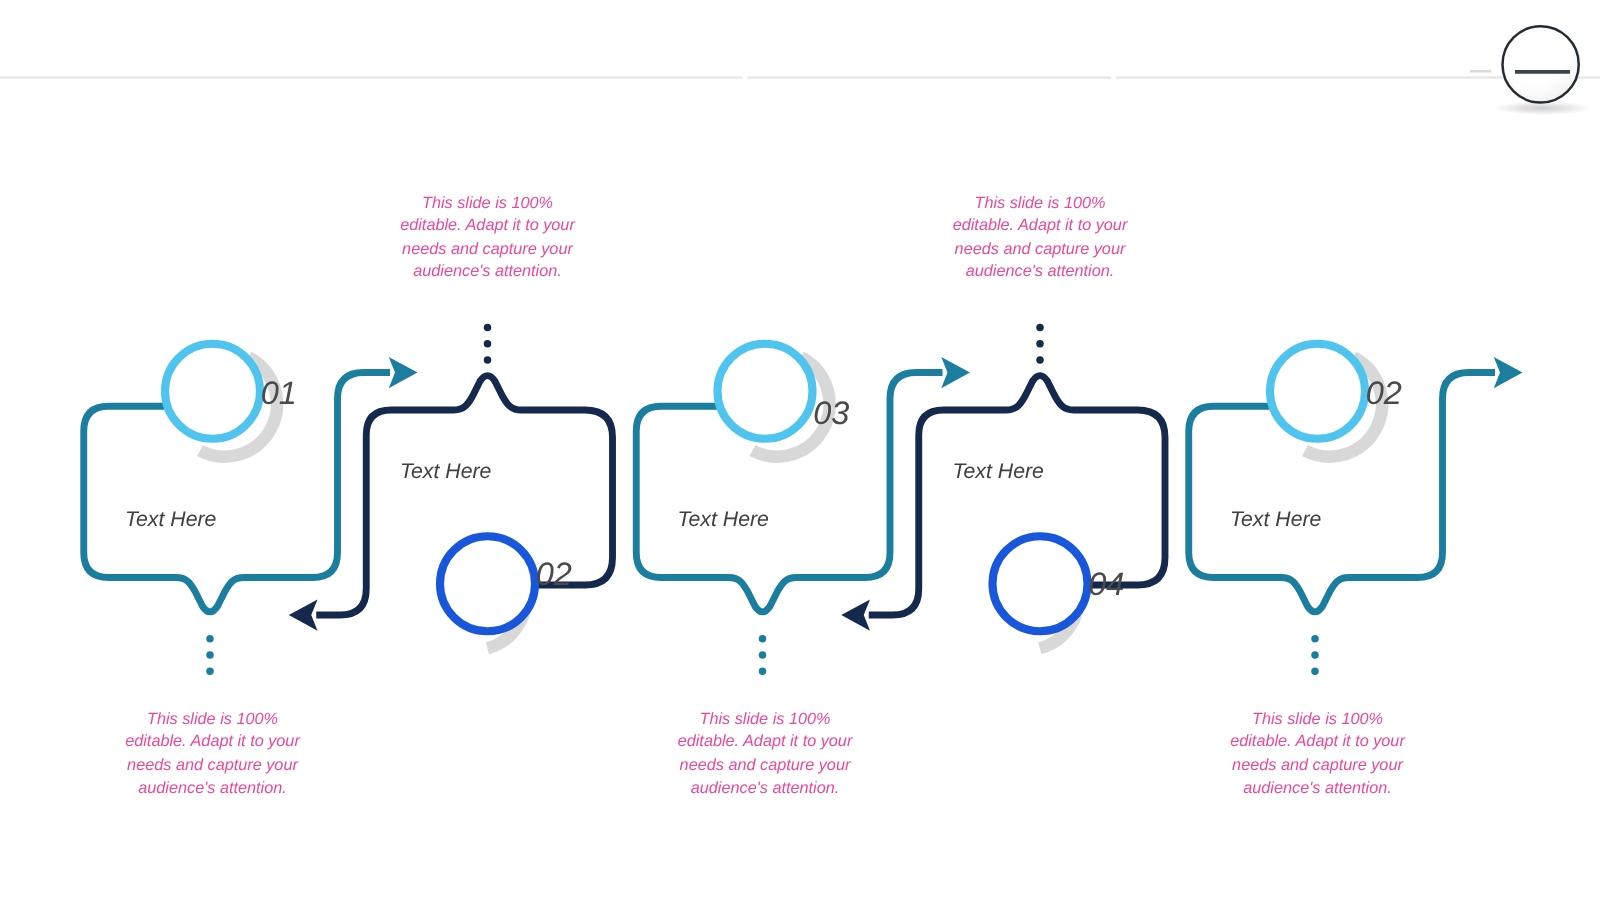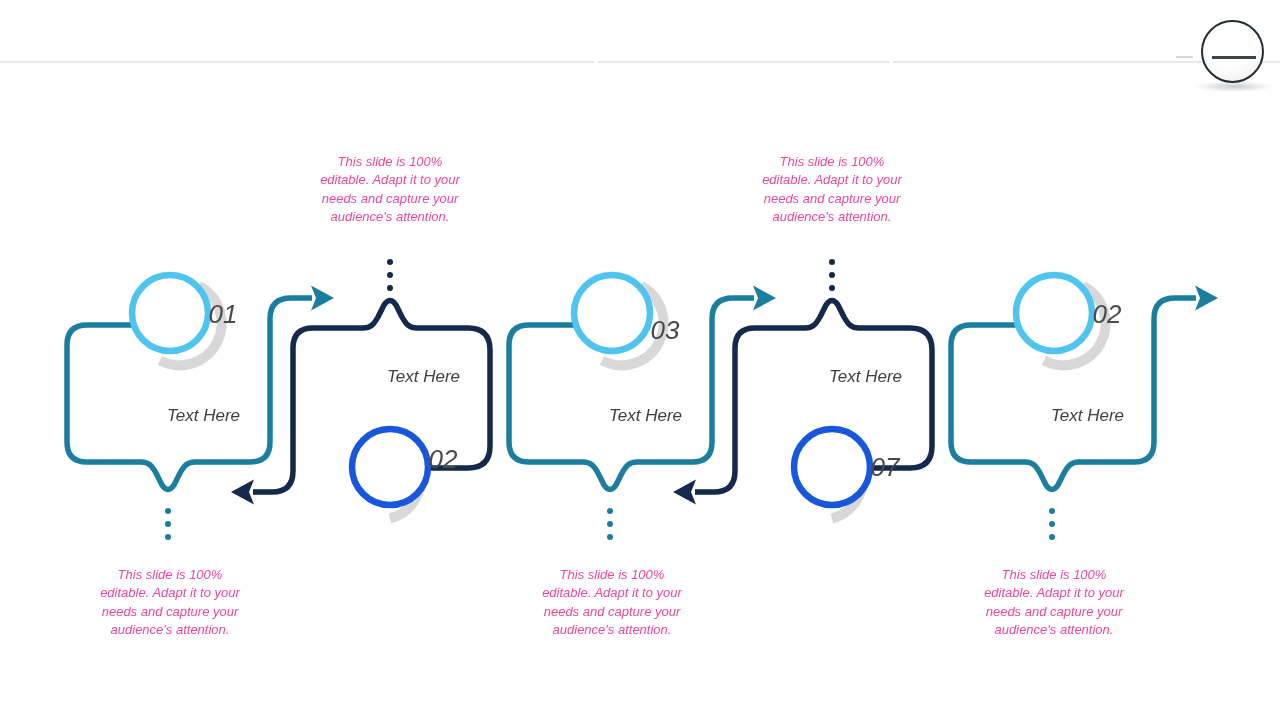--- a/index.html
+++ b/index.html
@@ -14,21 +14,21 @@
   .ball-dash{position:absolute;left:1176px;top:56px;width:17px;height:2px;background:#d9d9d9;}
   .ball-shadow{position:absolute;left:1194px;top:81px;width:80px;height:11px;border-radius:50%;
          background:radial-gradient(ellipse at center, rgba(110,110,110,0.35) 0%, rgba(110,110,110,0) 70%);}
   .ball{position:absolute;left:1201px;top:20px;width:63px;height:63px;border-radius:50%;
          border:2.5px solid #232c34;box-sizing:border-box;
          background:radial-gradient(circle at 42% 32%, #ffffff 50%, #f6f6f6 72%, #dedede 100%);}
   .ball-line{position:absolute;left:9px;top:34px;width:44px;height:3px;background:#3c434a;}
   svg.diagram{position:absolute;left:0;top:0;}
   .num{position:absolute;width:100px;text-align:center;font-size:26px;line-height:30px;
        font-style:italic;color:#4a4a4a;padding-left:43px;}
-  .lbl{position:absolute;width:140px;text-align:right;font-size:17px;line-height:20px;
+  .lbl{position:absolute;width:140px;text-align:left;font-size:17px;line-height:20px;
        font-style:italic;color:#404040;}
   .desc{position:absolute;width:200px;text-align:center;font-size:13px;line-height:18.4px;
        font-style:italic;color:#ec4899;}
 </style>
 </head>
 <body>
 
 <div class="slide">
 
   <div class="divider div-a"></div>
@@ -99,21 +99,21 @@
         <circle cx="168" cy="511" r="3"></circle>
           <circle cx="168" cy="524" r="3"></circle>
           <circle cx="168" cy="537" r="3"></circle>
       </g>
     </g>
   </svg>
 
   <div class="num" style="left:130px;top:299px;">01</div>
   <div class="num" style="left:350px;top:444px;">02</div>
   <div class="num" style="left:572px;top:315px;">03</div>
-  <div class="num" style="left:792px;top:452px;">07</div>
+  <div class="num" style="left:792px;top:452px;">04</div>
   <div class="num" style="left:1014px;top:299px;">02</div>
 
   <div class="lbl" style="left:100px;top:406px;">Text Here</div>
   <div class="lbl" style="left:320px;top:367px;">Text Here</div>
   <div class="lbl" style="left:542px;top:406px;">Text Here</div>
   <div class="lbl" style="left:762px;top:367px;">Text Here</div>
   <div class="lbl" style="left:984px;top:406px;">Text Here</div>
 
   <div class="desc" style="left:70px;top:566px;">
     <div>This slide is 100%</div>

